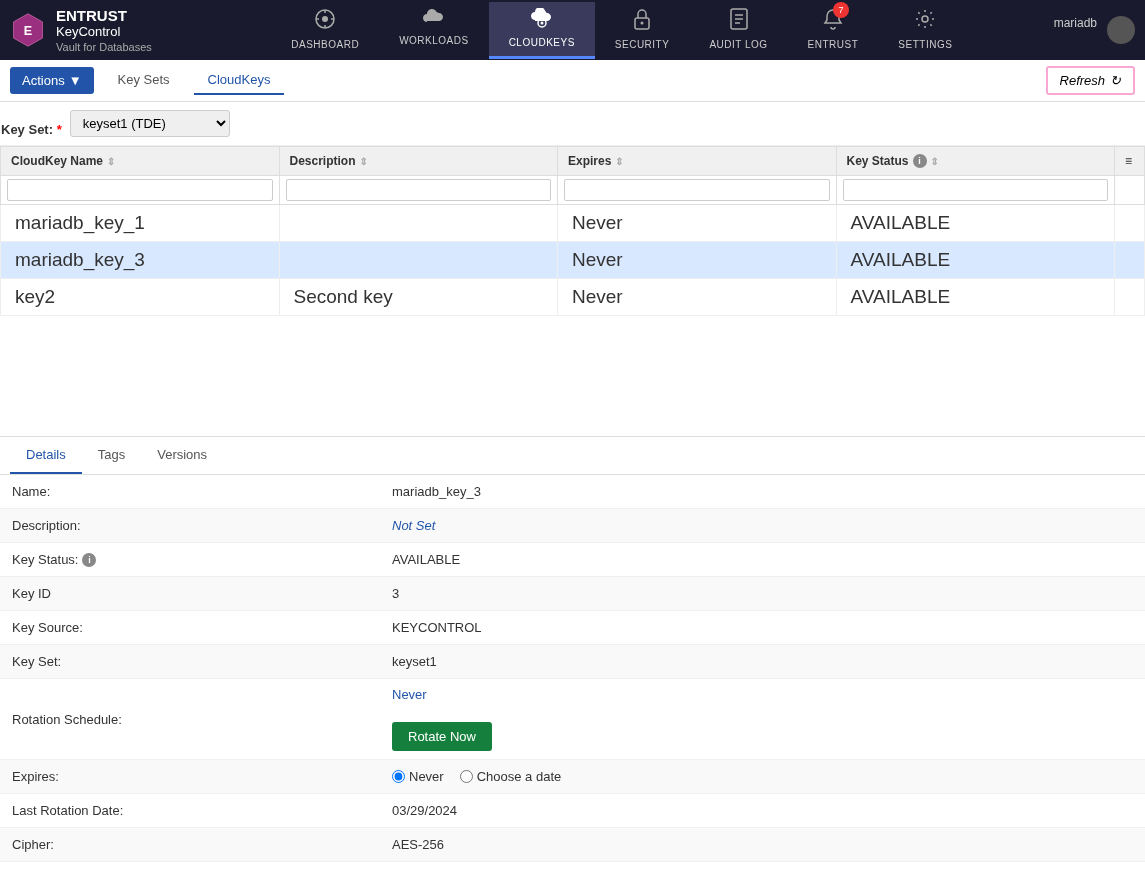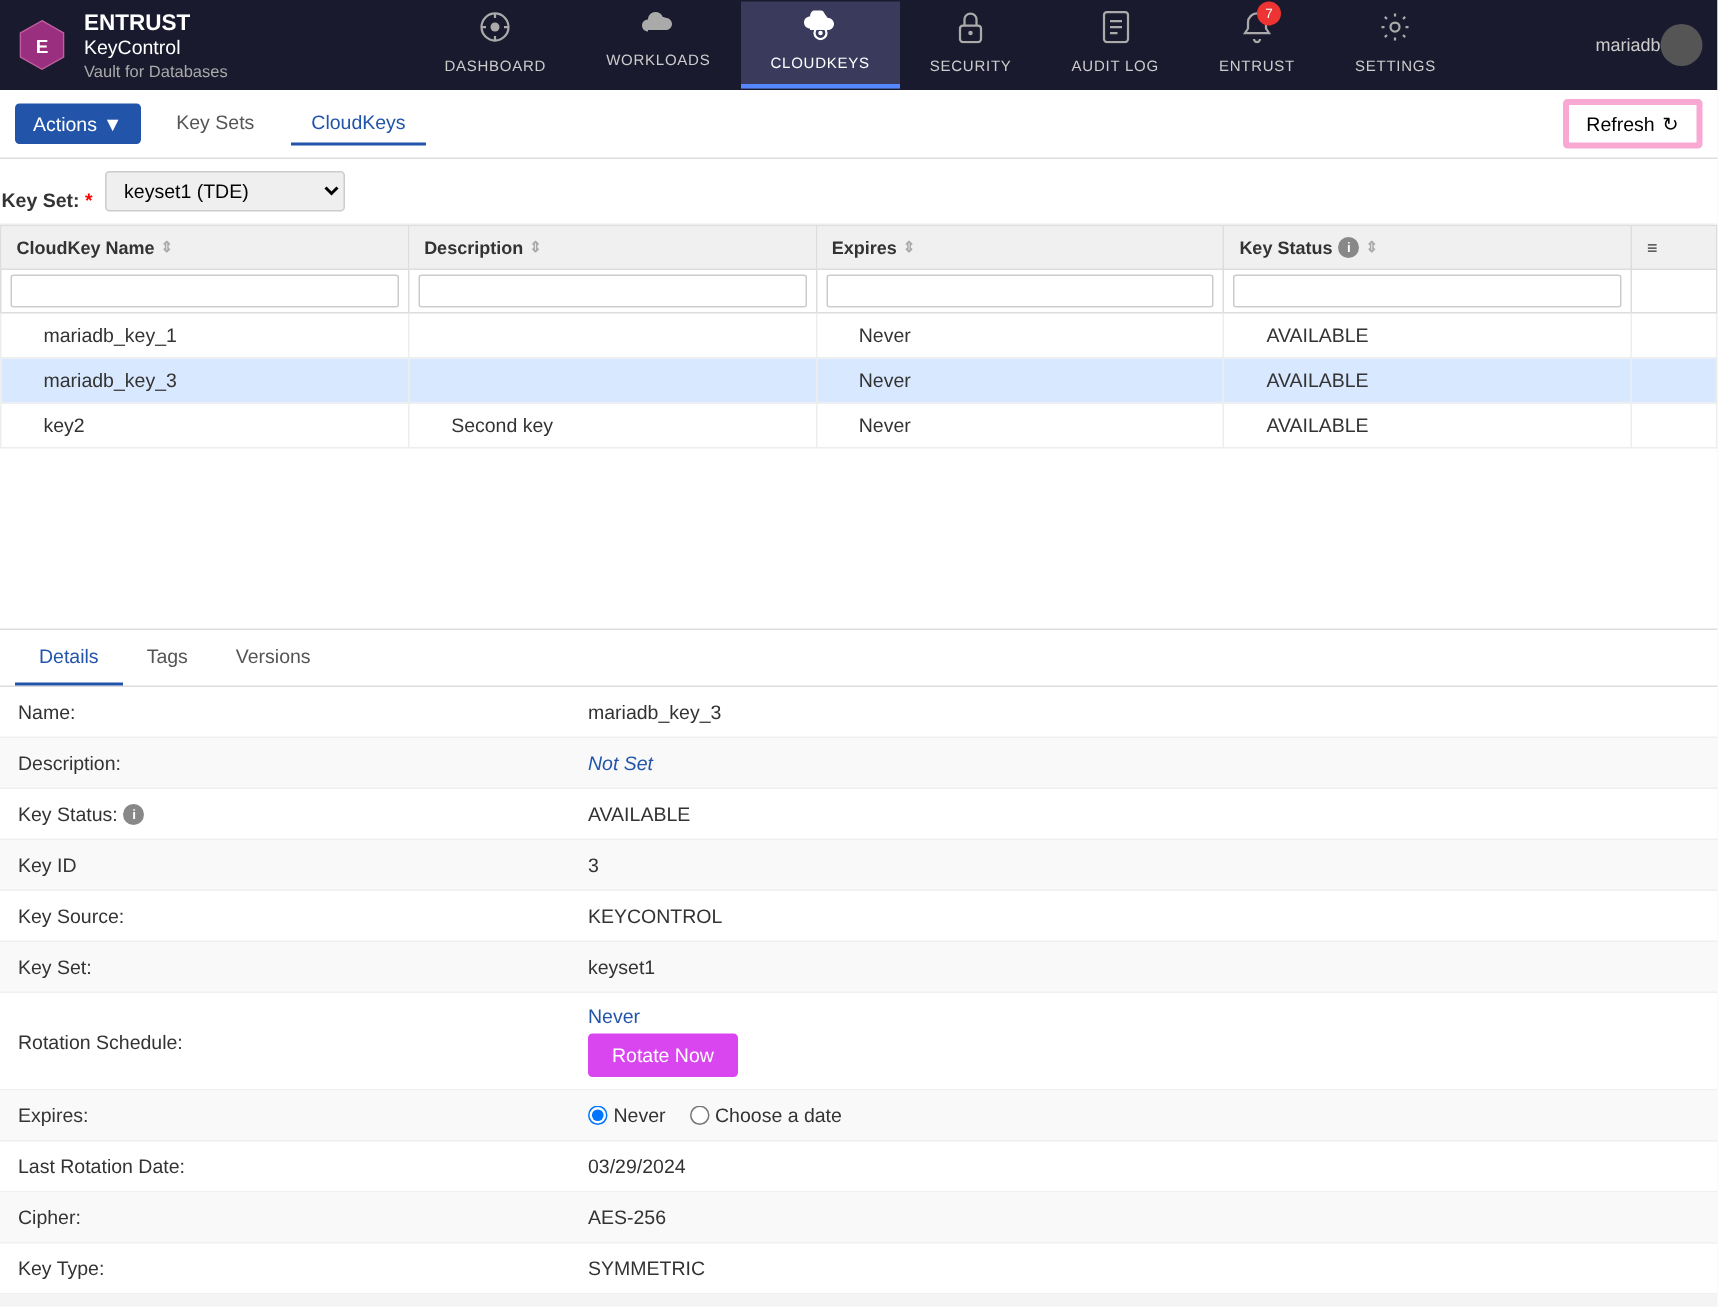--- a/index.html
+++ b/index.html
@@ -44,21 +44,21 @@
     }
     .nav-item.active {
       background: #3a3a5c;
       color: #fff;
       border-bottom: 3px solid #5588ff;
     }
     .nav-item .nav-icon { font-size: 20px; }
     .nav-item .nav-label { letter-spacing: 0.5px; font-size: 10px; }
     .nav-right {
       display: flex;
-      align-items: center;
+      gap: 10px;
       font-size: 12px;
       color: #ccc;
     }
     .alert-badge {
       position: relative;
       display: inline-block;
     }
     .badge-count {
       position: absolute;
       top: -6px; right: -6px;
@@ -98,28 +98,29 @@
       border-bottom: 2px solid transparent;
       text-decoration: none;
     }
     .tab-link.active {
       color: #2255aa;
       border-bottom: 2px solid #2255aa;
     }
     .spacer { flex: 1; }
     .btn-refresh {
       background: #fff;
-      border: 4px solid #f9a8d4;
+      border: 2px solid #f9a8d4;
       padding: 5px 12px;
       border-radius: 3px;
       cursor: pointer;
       font-size: 13px;
       display: flex;
       align-items: center;
       gap: 5px;
+      font-style: italic;
     }
 
     
     .keyset-row {
       background: #fff;
       padding: 8px 1px;
       display: flex;
       align-items: flex-end;
       gap: 8px;
       border-bottom: 1px solid #eee;
@@ -170,22 +171,22 @@
       border: 1px solid #ccc;
       padding: 3px 5px;
       font-size: 12px;
       border-radius: 2px;
     }
     .data-table tbody tr {
       border-bottom: 1px solid #eee;
     }
     .data-table tbody tr.selected { background: #d8e8ff; }
     .data-table tbody td {
-      padding: 7px 28px;
-      font-size: 13px;
+      padding: 7px 14px;
+      font-size: 19px;
       border: 1px solid #eee;
     }
     .col-options {
       width: 30px;
       text-align: center;
       cursor: pointer;
     }
 
     
     .details-panel {
@@ -230,28 +231,28 @@
       gap: 4px;
     }
     .detail-value {
       flex: 1;
       padding: 8px 12px;
       font-size: 13px;
       color: #333;
     }
     .detail-value.not-set { color: #2255aa; font-style: italic; }
     .btn-rotate {
-      background: #d946ef;
+      background: #15803d;
       color: #fff;
       border: none;
       padding: 7px 16px;
       border-radius: 3px;
       cursor: pointer;
       font-size: 13px;
-      margin-top: 4px;
+      margin-top: 20px;
     }
     .radio-group {
       display: flex;
       align-items: center;
       gap: 16px;
     }
     .radio-option {
       display: flex;
       align-items: center;
       gap: 4px;

